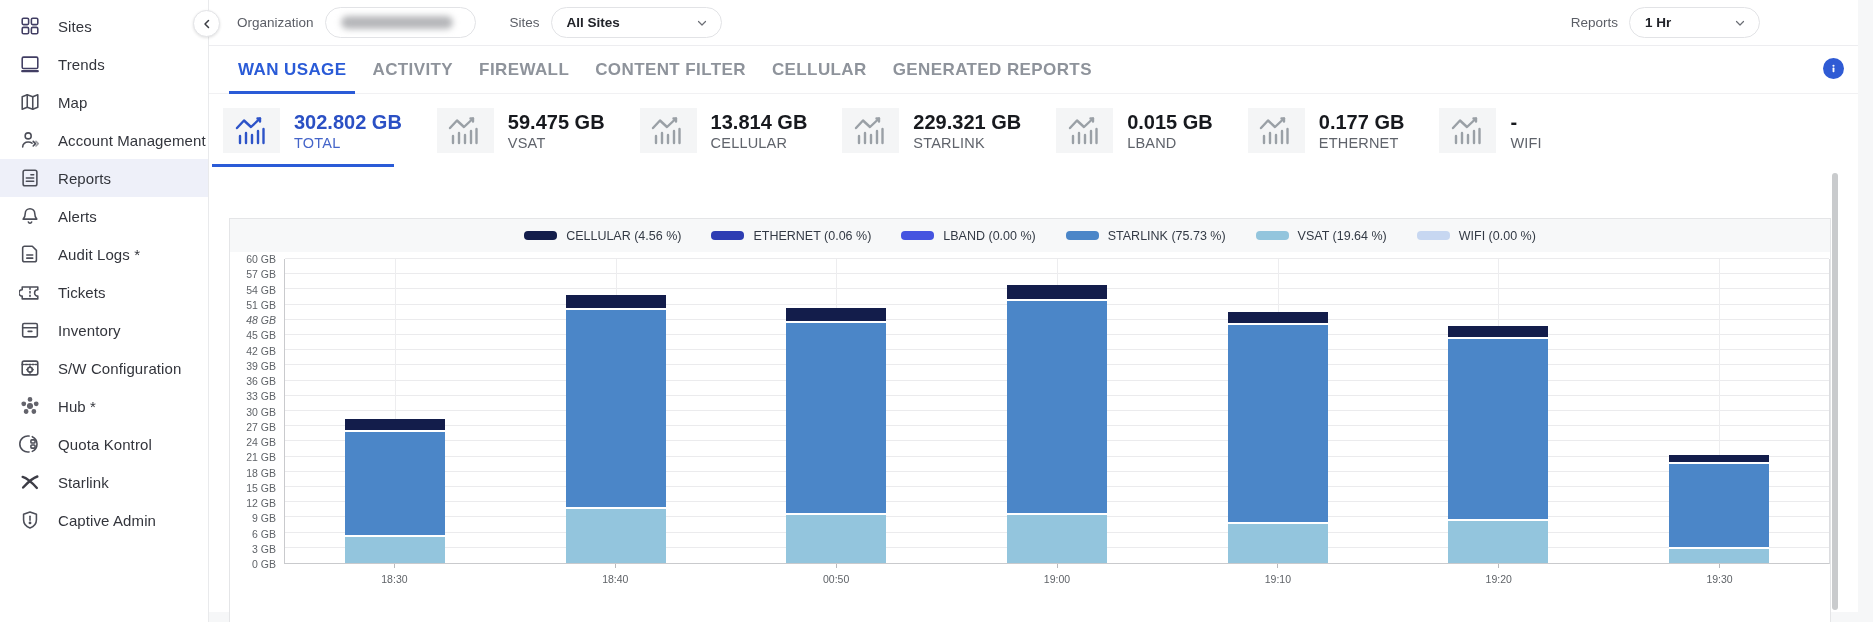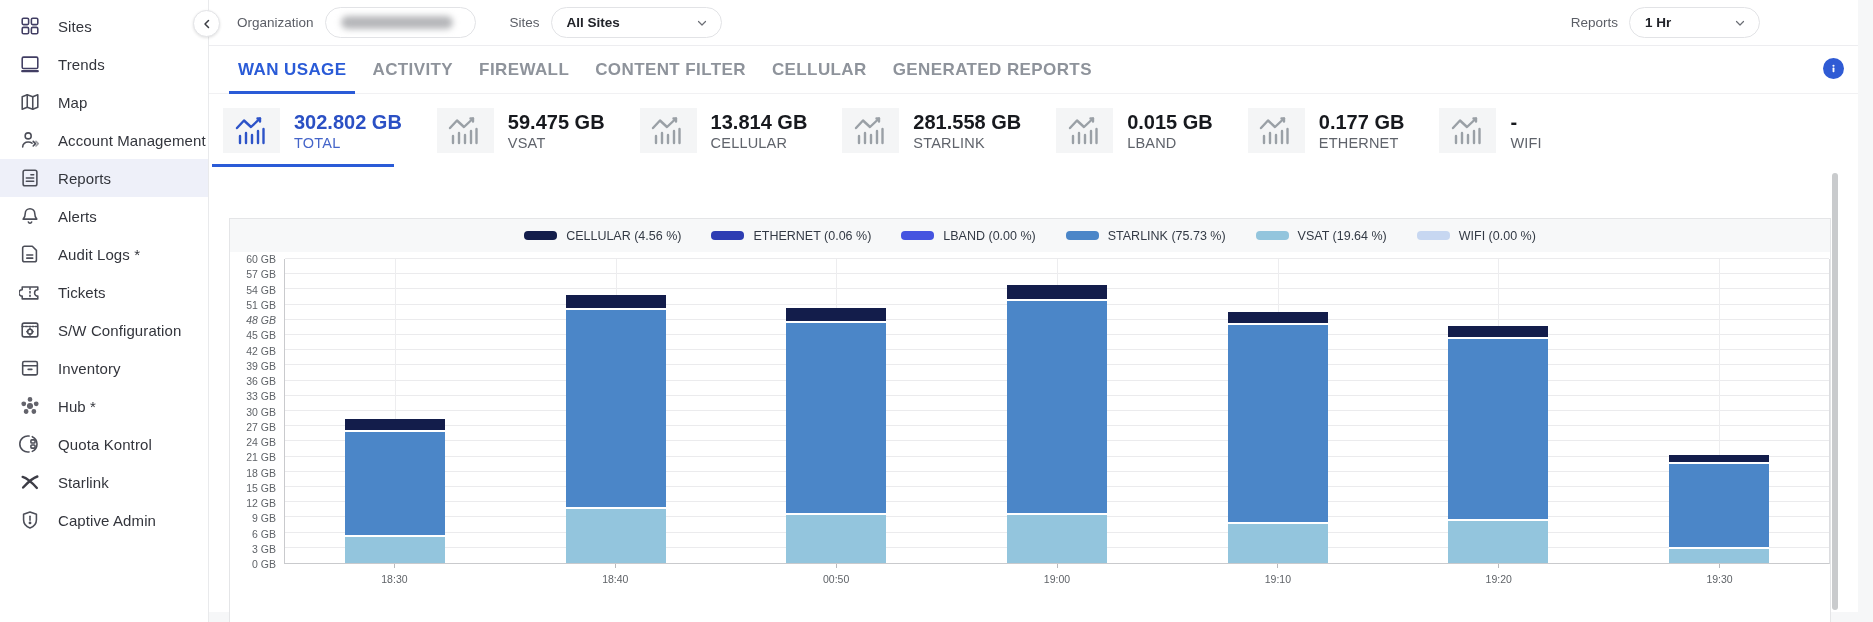--- a/index.html
+++ b/index.html
@@ -177,40 +177,40 @@
             <line x1="12" y1="7.5" x2="12" y2="9"></line>
             <line x1="12" y1="11.5" x2="12" y2="13"></line>
             <line x1="12" y1="15.5" x2="12" y2="17"></line>
           </svg>
         </span>
         <span class="side-label">Tickets</span>
       </div>
       <div class="side-item">
         <span class="side-icon">
           <svg viewBox="0 0 24 24" fill="none" stroke="currentColor" stroke-width="1.7" stroke-linecap="round" stroke-linejoin="round">
+            <rect x="4" y="5" width="16" height="14.5" rx="1.5"></rect>
+            <path d="M4 9.5h16"></path>
+            <line x1="10" y1="13.5" x2="14" y2="13.5"></line>
+          </svg>
+        </span>
+        <span class="side-label">Inventory</span>
+      </div>
+      <div class="side-item">
+        <span class="side-icon">
+          <svg viewBox="0 0 24 24" fill="none" stroke="currentColor" stroke-width="1.7" stroke-linecap="round" stroke-linejoin="round">
             <rect x="3.5" y="4.5" width="17" height="15" rx="2"></rect>
             <line x1="3.5" y1="8.2" x2="20.5" y2="8.2" stroke-dasharray="2 1.6"></line>
             <circle cx="12" cy="13.8" r="2.6"></circle>
             <line x1="12" y1="9.9" x2="12" y2="11.2"></line>
             <line x1="12" y1="16.4" x2="12" y2="17.7"></line>
             <line x1="8.6" y1="13.8" x2="9.4" y2="13.8"></line>
             <line x1="14.6" y1="13.8" x2="15.4" y2="13.8"></line>
           </svg>
         </span>
         <span class="side-label">S/W Configuration</span>
-      </div>
-      <div class="side-item">
-        <span class="side-icon">
-          <svg viewBox="0 0 24 24" fill="none" stroke="currentColor" stroke-width="1.7" stroke-linecap="round" stroke-linejoin="round">
-            <rect x="4" y="5" width="16" height="14.5" rx="1.5"></rect>
-            <path d="M4 9.5h16"></path>
-            <line x1="10" y1="13.5" x2="14" y2="13.5"></line>
-          </svg>
-        </span>
-        <span class="side-label">Inventory</span>
       </div>
       <div class="side-item">
         <span class="side-icon">
           <svg viewBox="0 0 24 24" fill="#63636b" stroke="#63636b" stroke-width="1.4">
             <circle cx="12" cy="12" r="2.6"></circle>
             <circle cx="12" cy="4.8" r="1.9"></circle>
             <circle cx="5.2" cy="9.6" r="1.9"></circle>
             <circle cx="7.8" cy="18" r="1.9"></circle>
             <circle cx="16.2" cy="18" r="1.9"></circle>
             <circle cx="18.8" cy="9.6" r="1.9"></circle>
@@ -358,21 +358,21 @@
             <polyline points="3 12 10 4.5 17 11 26 2.5"></polyline>
             <polyline points="23.5 2.5 26 2.5 26 5.5"></polyline>
             <line x1="6" y1="27" x2="6" y2="20"></line>
             <line x1="12" y1="27" x2="12" y2="17"></line>
             <line x1="18" y1="27" x2="18" y2="19"></line>
             <line x1="24" y1="27" x2="24" y2="15"></line>
             <line x1="29.5" y1="27" x2="29.5" y2="13"></line>
           </svg>
         </span>
         <span>
-          <div class="stat-value">281.558 GB</div>
+          <div class="stat-value">229.321 GB</div>
           <div class="stat-label">STARLINK</div>
         </span>
       </div>
       <div class="stat-card">
         <span class="stat-icon">
           <svg viewBox="0 0 36 30" fill="none" stroke="currentColor" stroke-width="2.4" stroke-linecap="round" stroke-linejoin="round">
             <polyline points="3 12 10 4.5 17 11 26 2.5"></polyline>
             <polyline points="23.5 2.5 26 2.5 26 5.5"></polyline>
             <line x1="6" y1="27" x2="6" y2="20"></line>
             <line x1="12" y1="27" x2="12" y2="17"></line>

